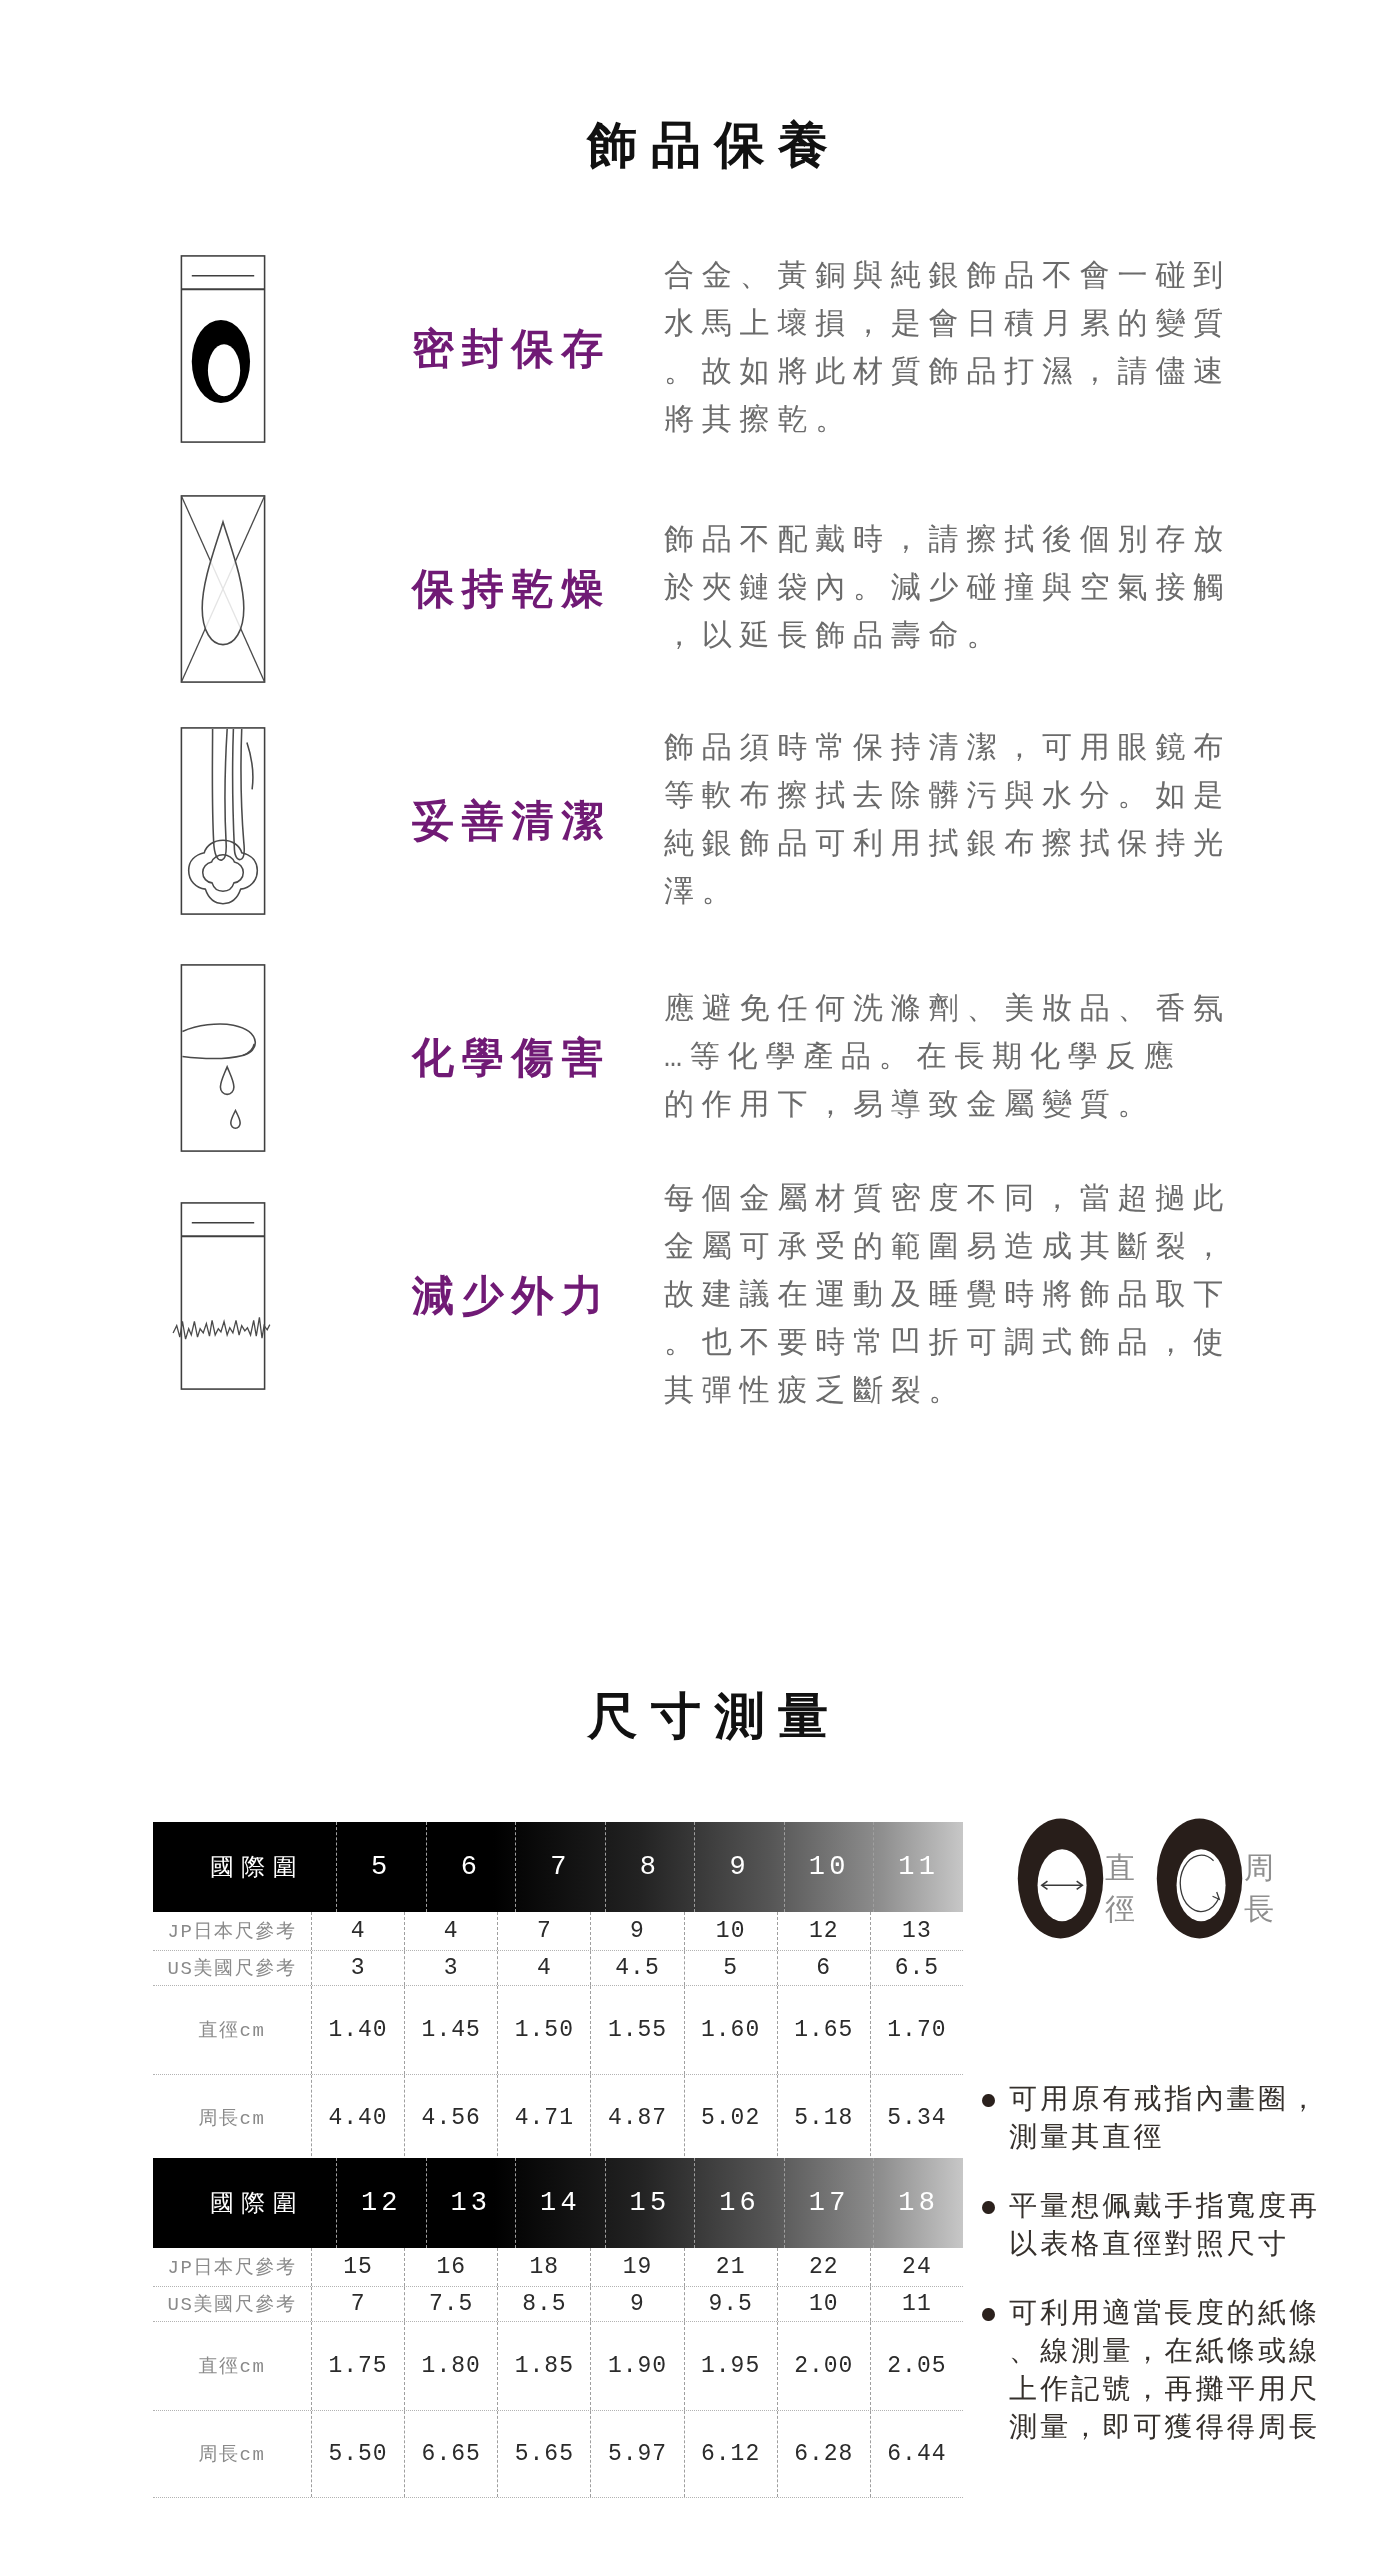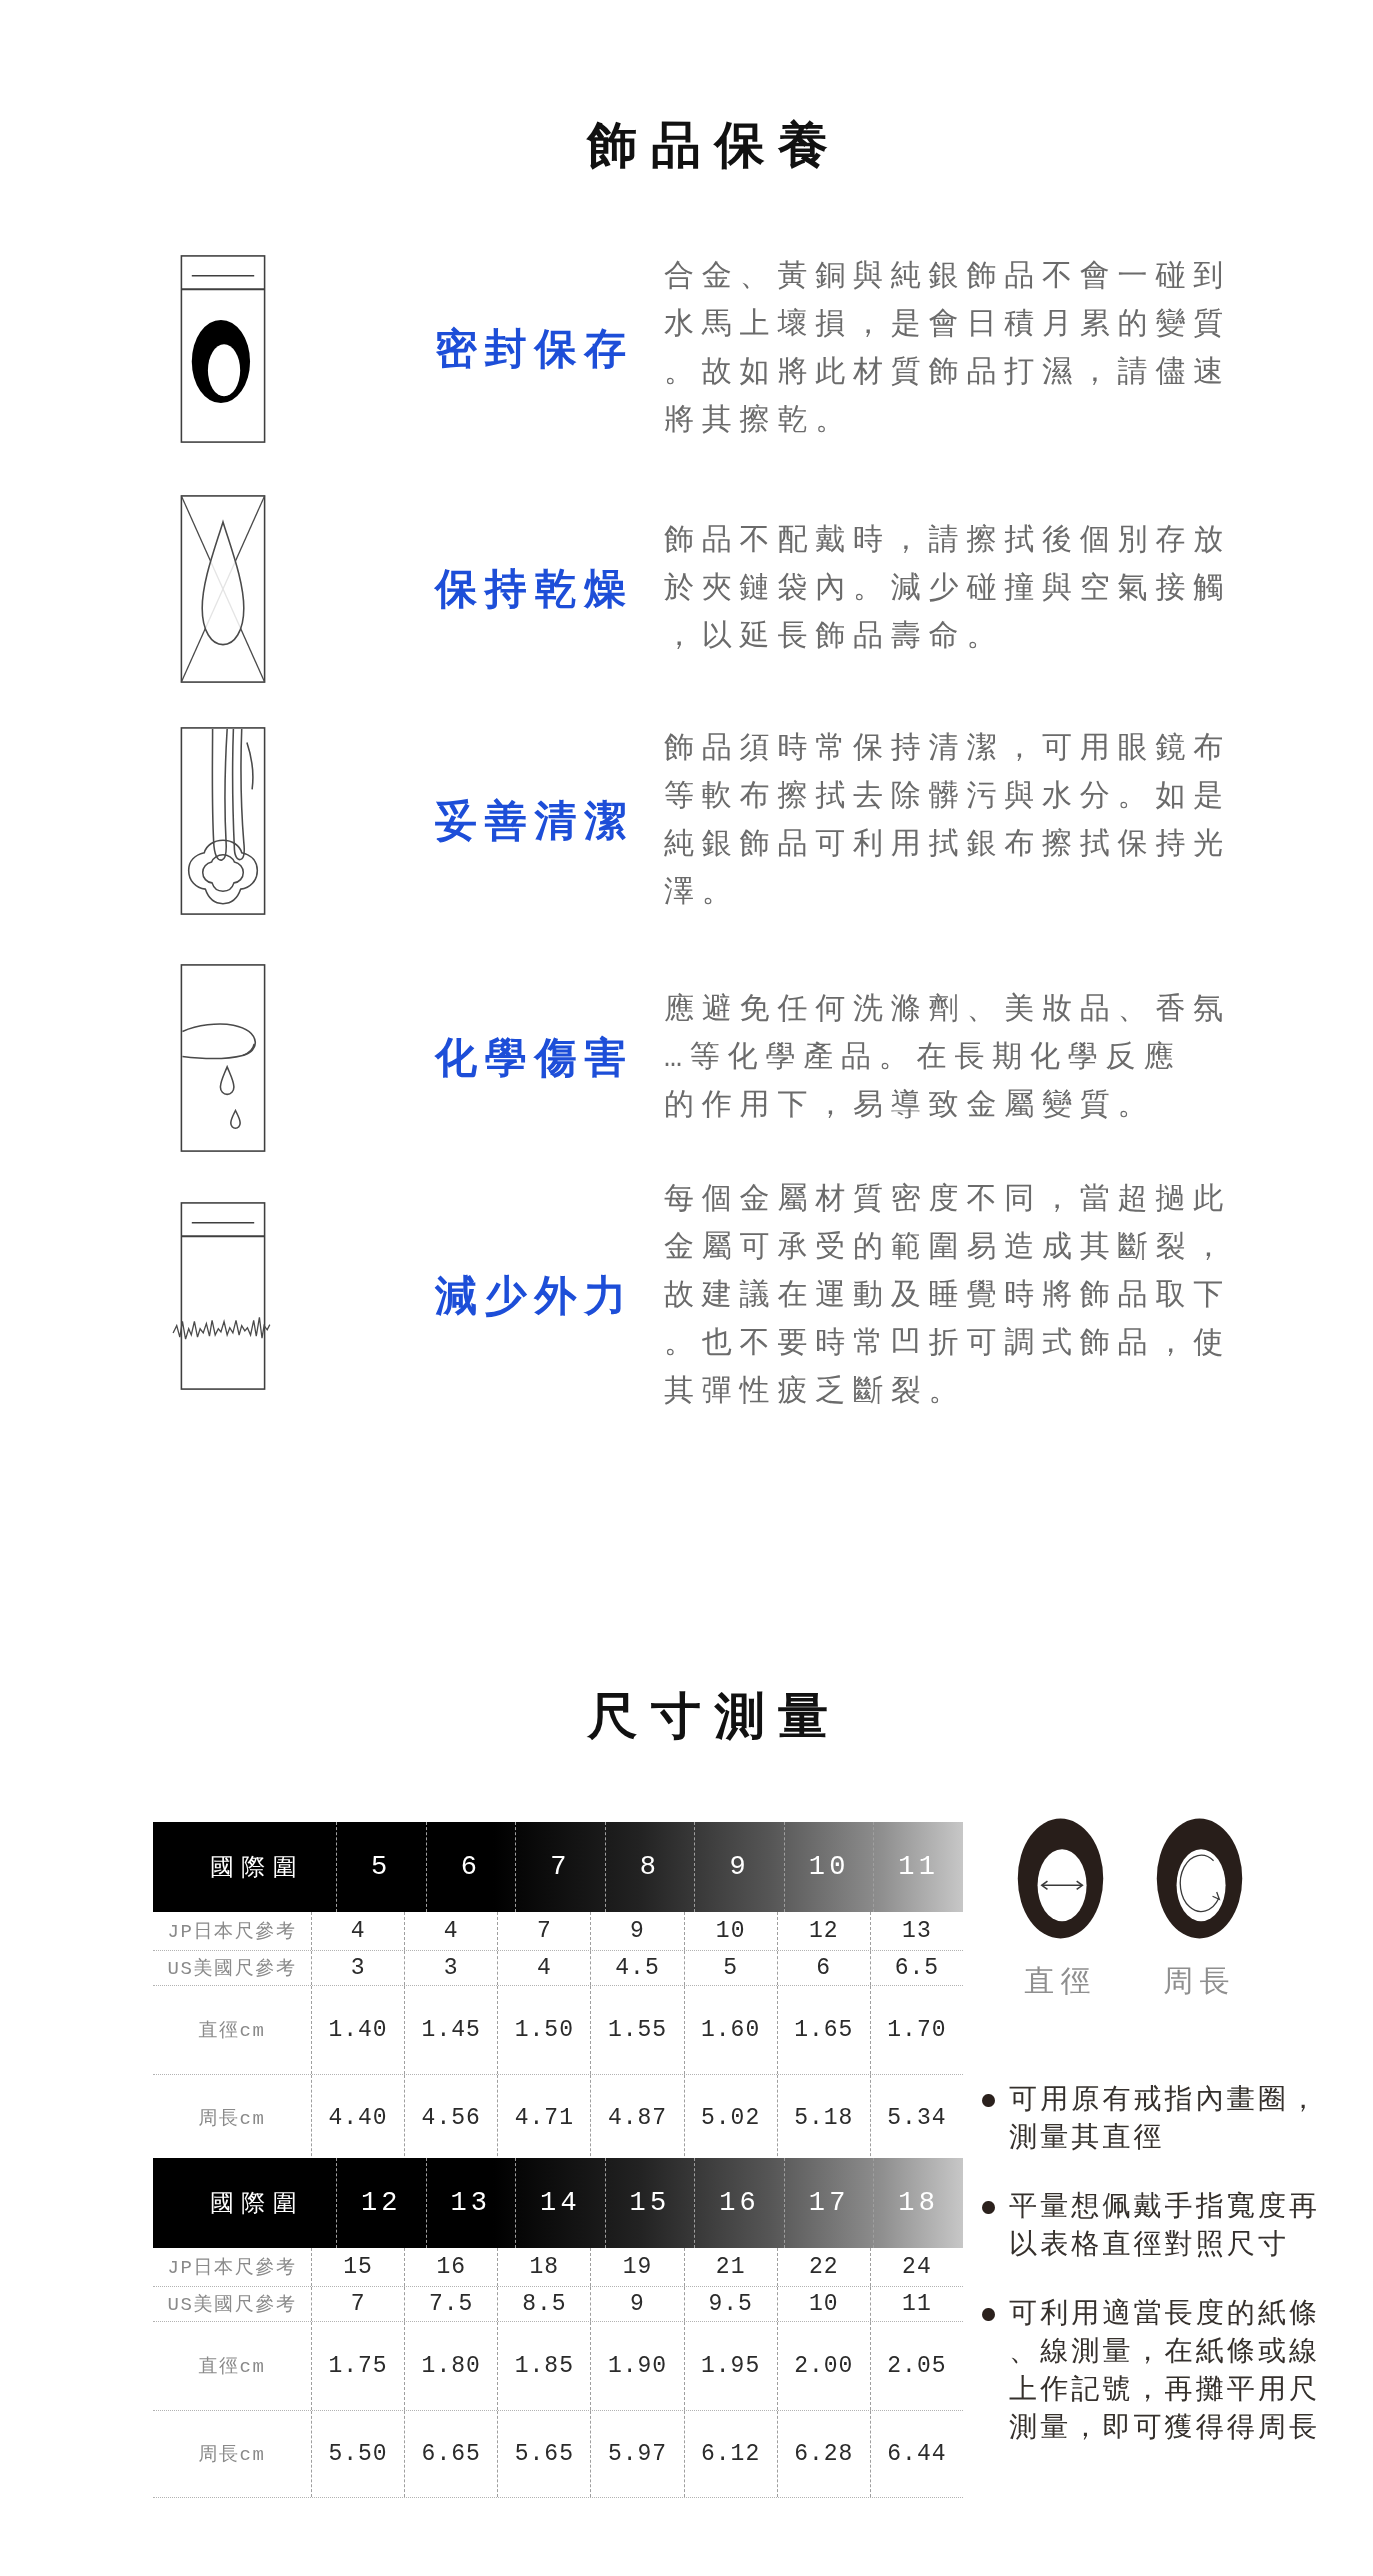--- a/index.html
+++ b/index.html
@@ -31,25 +31,24 @@
   }
   .care-icon{
     position:absolute;
     left:143px; top:50%;
     transform:translateY(-50%);
     width:104px; height:189px;
   }
   .care-label{
     position:absolute;
     left:384px; width:245px;
-    text-align:center;
     font-size:42px;
     font-weight:bold;
     letter-spacing:7.8px;
-    color:#1d4ed8;
+    color:#701a75;
   }
   .care-text{
     position:absolute;
     left:636px; width:616px;
     font-size:30px;
     line-height:48px;
     letter-spacing:7.8px;
     color:#6b6b6b;
     white-space:pre-line;
     text-align:justify;
@@ -83,21 +82,21 @@
   .size-row-header .value-cell{font-size:27px;color:#ffffff;letter-spacing:4.2px;}
   .size-row-body .label-cell{font-size:19px;color:#8a8a8a;letter-spacing:1.6px;}
   .size-row-body .value-cell{font-size:23px;color:#2b2b2b;letter-spacing:1px;}
   .size-row-body ~ .size-row-body{border-top:1.6px dotted #b3b3b3;}
   
   .measure-icons{
     position:absolute;
     left:988px; top:1817px;
     display:flex; gap:50px;
   }
-  .measure-item{display:flex;flex-direction:column;align-items:center;width:89px;}
+  .measure-item{display:flex;flex-direction:row;align-items:center;width:89px;}
   .measure-label{
     margin-top:21px;
     font-size:30px;
     letter-spacing:6.3px;
     color:#8f8f8f;
   }
   
   .tips{
     position:absolute;
     left:954px; top:2082px; width:397px;

